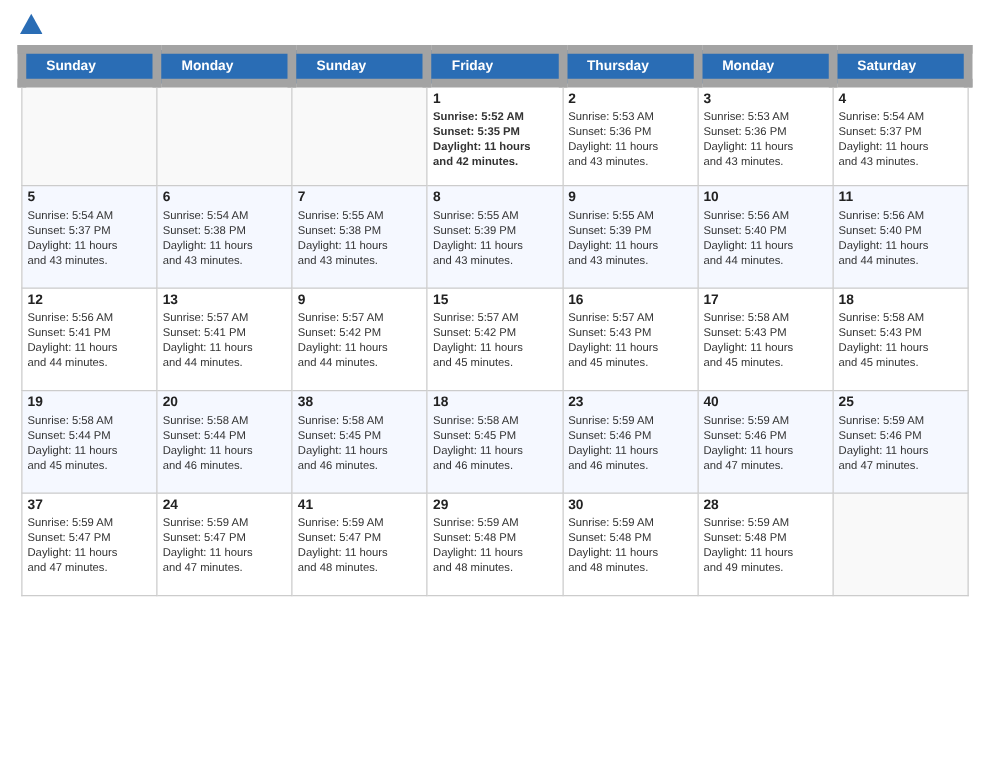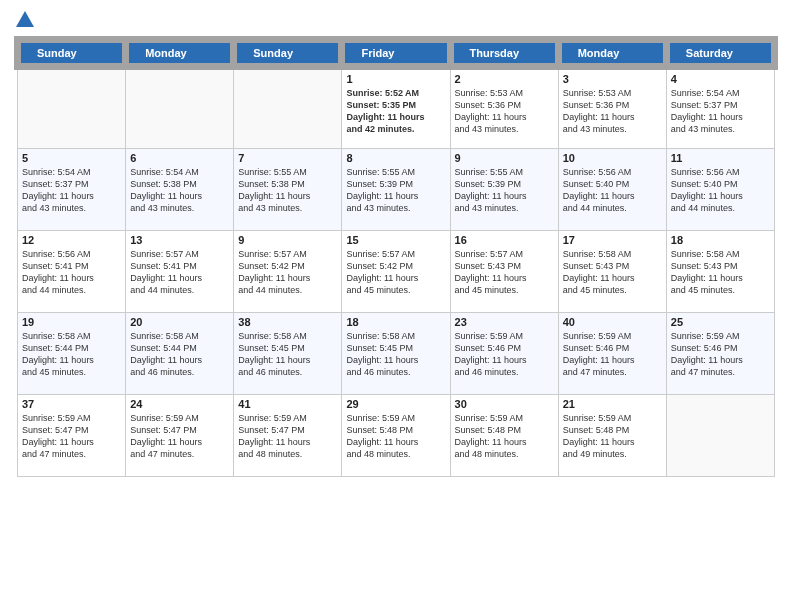--- a/index.html
+++ b/index.html
@@ -348,21 +348,21 @@
 and 48 minutes.</div>
           </td>
           <td>
             <div class="day-num">30</div>
             <div class="day-info" style="white-space: pre-line;">Sunrise: 5:59 AM
 Sunset: 5:48 PM
 Daylight: 11 hours
 and 48 minutes.</div>
           </td>
           <td>
-            <div class="day-num">21</div>
+            <div class="day-num">28</div>
             <div class="day-info" style="white-space: pre-line;">Sunrise: 5:59 AM
 Sunset: 5:48 PM
 Daylight: 11 hours
 and 49 minutes.</div>
           </td>
           <td class="empty-cell"></td>
         </tr>
       </tbody>
   </table>
 </div>

